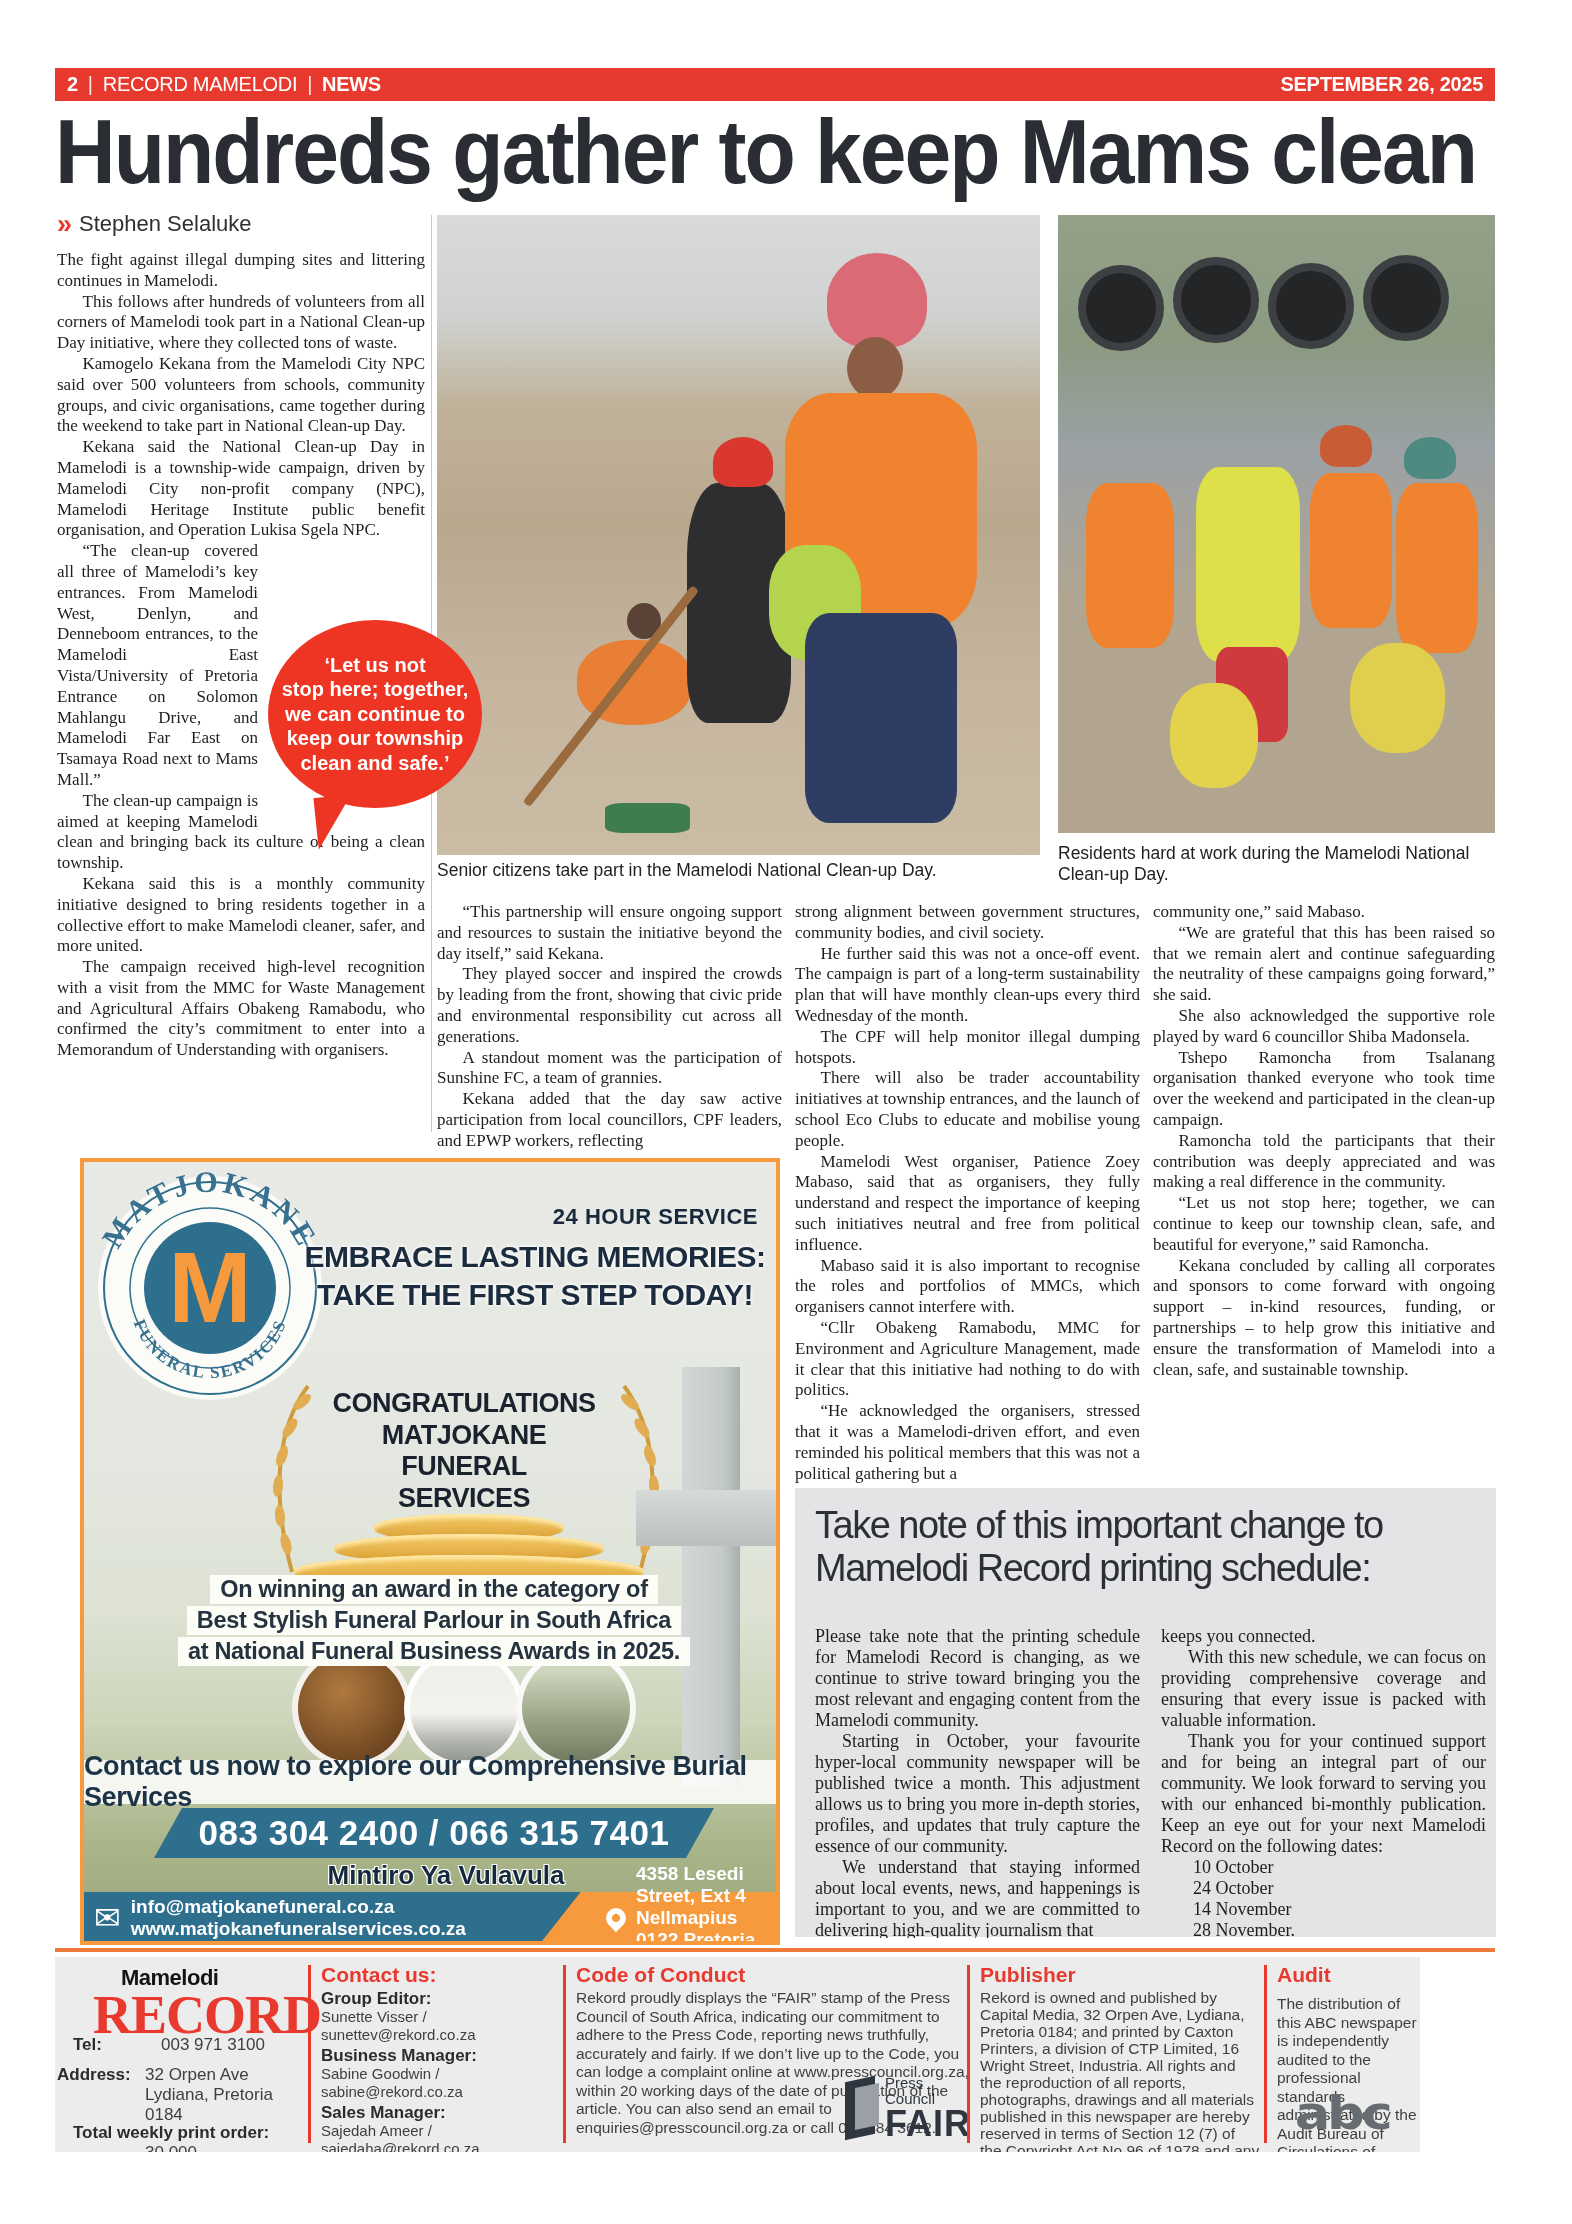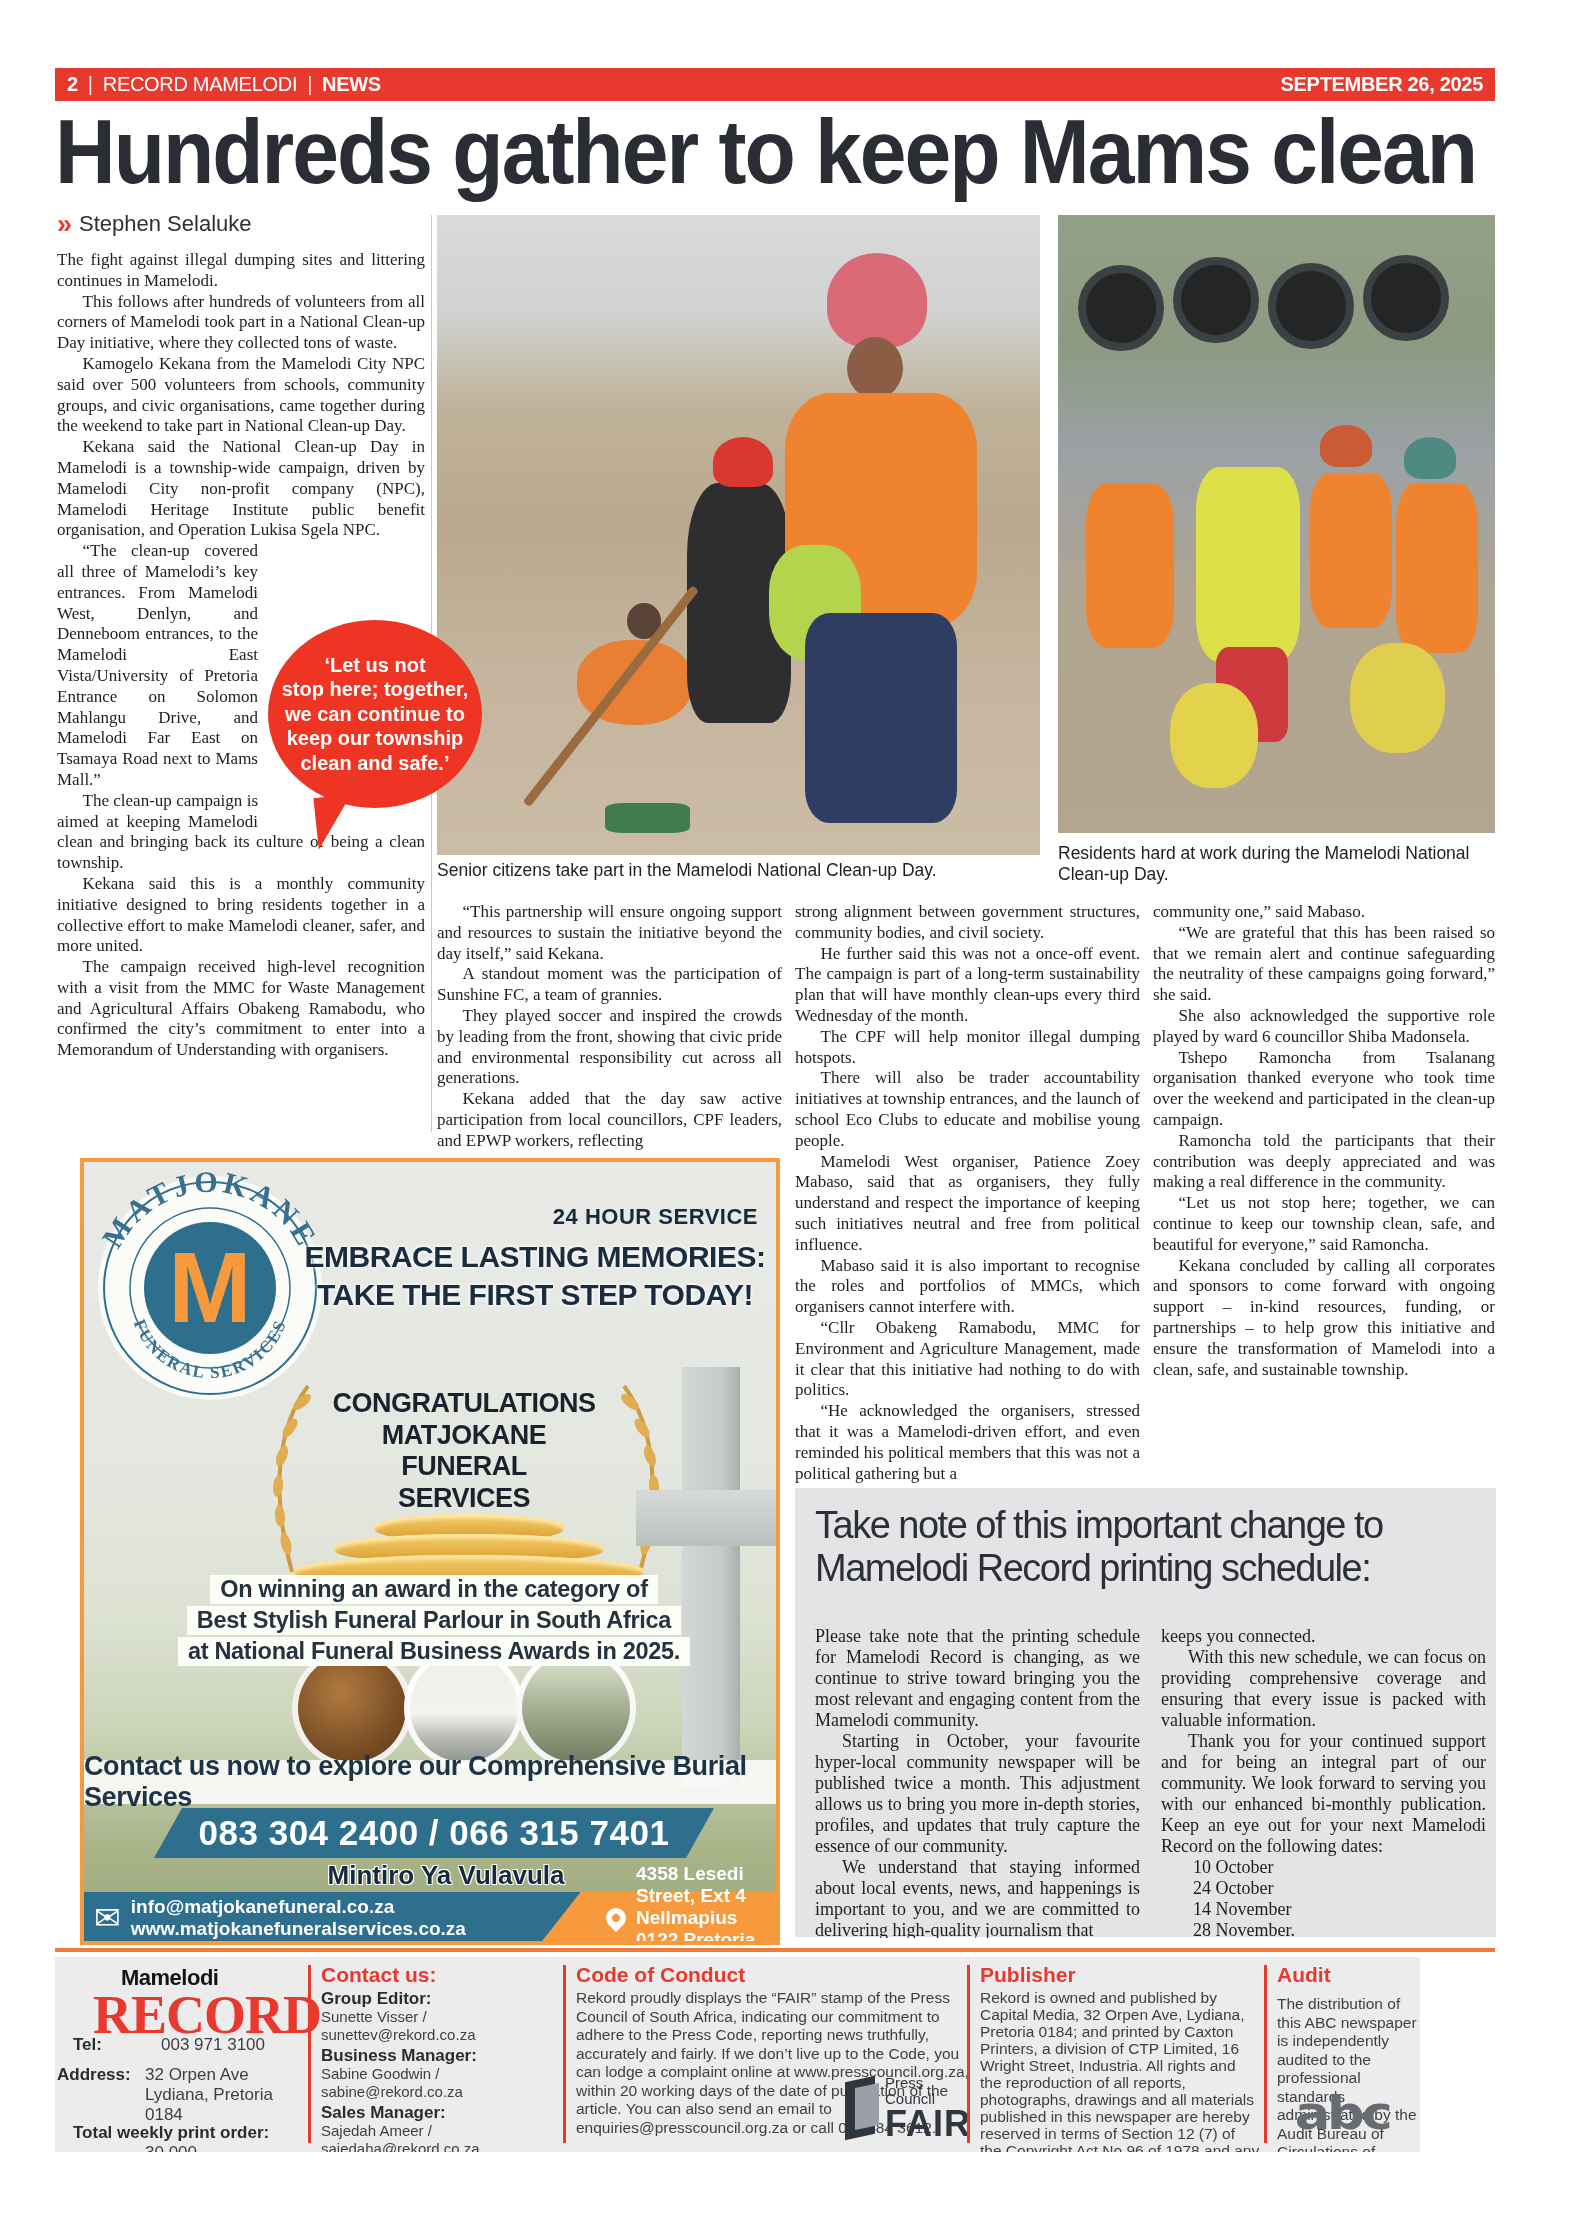--- a/index.html
+++ b/index.html
@@ -207,22 +207,22 @@
     <span class="ph" style="left:262px;top:210px;width:52px;height:42px;background:#c95b35;border-radius:50% 50% 35% 35%;"></span>
     <span class="ph" style="left:346px;top:222px;width:52px;height:42px;background:#4f8a82;border-radius:50% 50% 35% 35%;"></span>
     <span class="ph" style="left:112px;top:468px;width:88px;height:105px;background:#e3d24b;border-radius:45%;"></span>
     <span class="ph" style="left:292px;top:428px;width:95px;height:110px;background:#e0cf4e;border-radius:45%;"></span>
   </div>
   <div class="abs caption cap2">Residents hard at work during the Mamelodi National Clean-up Day.</div>
 
   <div class="abs bodycol colA">
 
   <p>“This partnership will ensure ongoing support and resources to sustain the initiative beyond the day itself,” said Kekana.</p>
+      <p>They played soccer and inspired the crowds by leading from the front, showing that civic pride and environmental responsibility cut across all generations.</p>
       <p>A standout moment was the participation of Sunshine FC, a team of grannies.</p>
-      <p>They played soccer and inspired the crowds by leading from the front, showing that civic pride and environmental responsibility cut across all generations.</p>
       <p>Kekana added that the day saw active participation from local councillors, CPF leaders, and EPWP workers, reflecting</p>
     </div>
   <div class="abs bodycol colB first-flush">
 
   <p>strong alignment between government structures, community bodies, and civil society.</p>
       <p>He further said this was not a once-off event. The campaign is part of a long-term sustainability plan that will have monthly clean-ups every third Wednesday of the month.</p>
       <p>The CPF will help monitor illegal dumping hotspots.</p>
       <p>There will also be trader accountability initiatives at township entrances, and the launch of school Eco Clubs to educate and mobilise young people.</p>
       <p>Mamelodi West organiser, Patience Zoey Mabaso, said that as organisers, they fully understand and respect the importance of keeping such initiatives neutral and free from political influence.</p>
       <p>Mabaso said it is also important to recognise the roles and portfolios of MMCs, which organisers cannot interfere with.</p>

